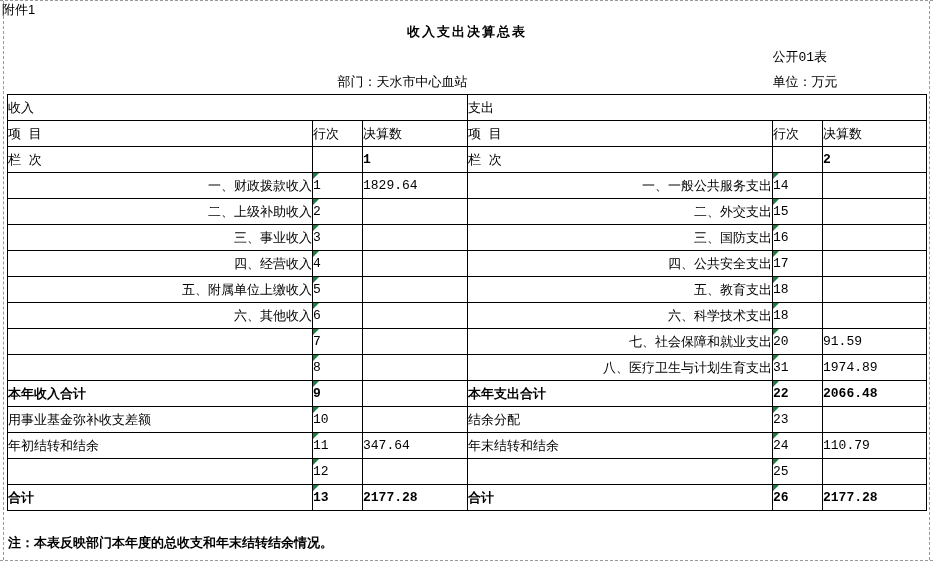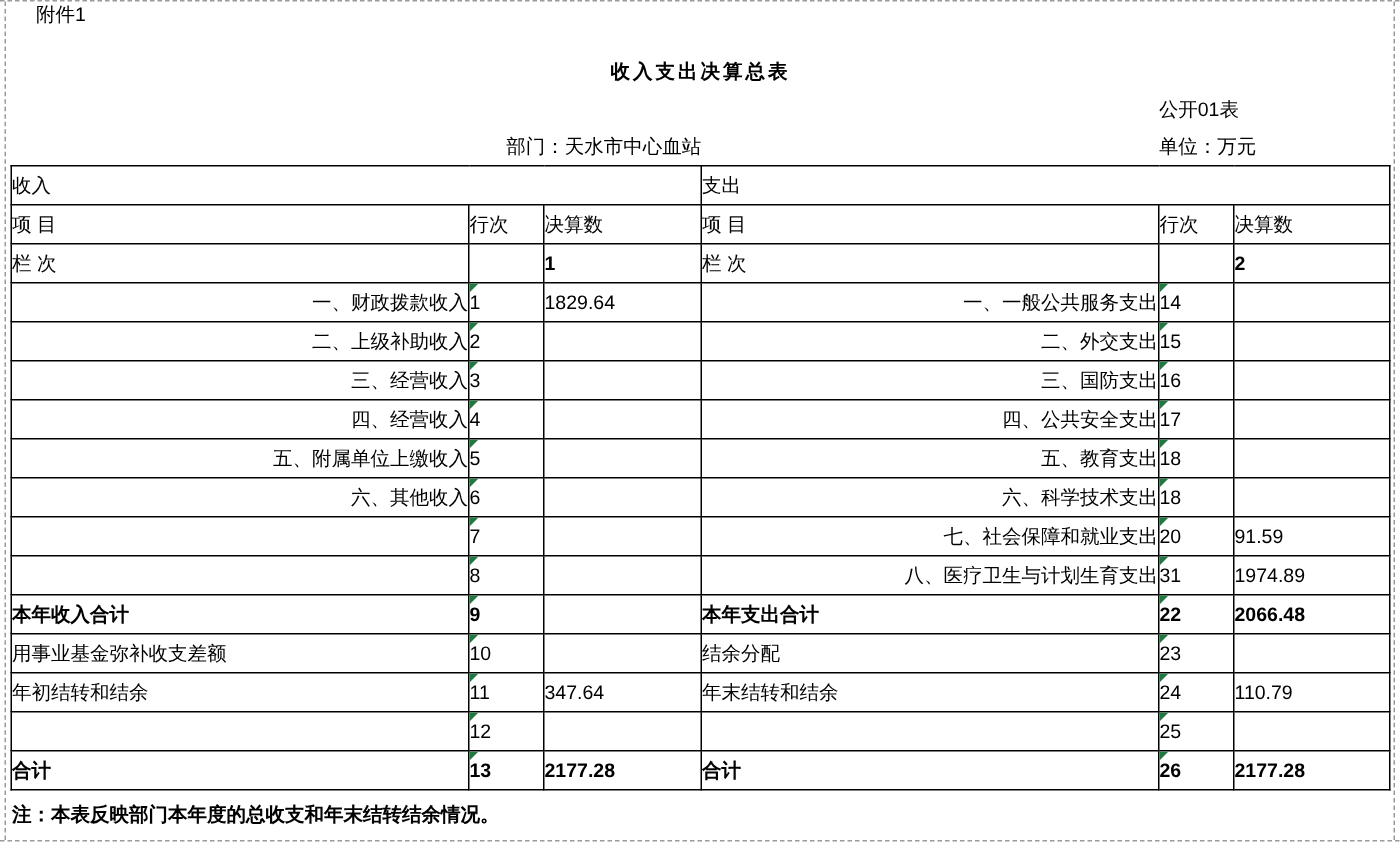--- a/index.html
+++ b/index.html
@@ -27,31 +27,32 @@
     top: 0;
     bottom: 0;
     width: 0;
     border-left: 1px dashed #9a9a9a;
   }
   .dash-left { left: 3px; }
   .dash-right { right: 3px; }
 
   .attach {
     position: absolute;
-    left: 24px;
+    left: 2px;
     top: 1px;
     font-size: 13px;
     line-height: 16px;
   }
 
   table.grid {
     border-collapse: collapse;
     table-layout: fixed;
     width: 919px;
-    margin: 16px 0 0 7px;
+    margin: 0 0 0 7px;
+    font-family: Liberation Mono, monospace;
   }
   table.grid td {
     border: 0;
     padding: 0;
     height: 25px;
     font-size: 13px;
     vertical-align: middle;
     overflow: hidden;
     white-space: nowrap;
   }
@@ -162,21 +163,21 @@
         </tr>
         <tr>
           <td class="bx l">二、上级补助收入</td>
           <td class="bx c mark">2</td>
           <td class="bx r"></td>
           <td class="bx l">二、外交支出</td>
           <td class="bx c mark">15</td>
           <td class="bx r"></td>
         </tr>
         <tr>
-          <td class="bx l">三、经营收入</td>
+          <td class="bx l">三、事业收入</td>
           <td class="bx c mark">3</td>
           <td class="bx r"></td>
           <td class="bx l">三、国防支出</td>
           <td class="bx c mark">16</td>
           <td class="bx r"></td>
         </tr>
         <tr>
           <td class="bx l">四、经营收入</td>
           <td class="bx c mark">4</td>
           <td class="bx r"></td>

